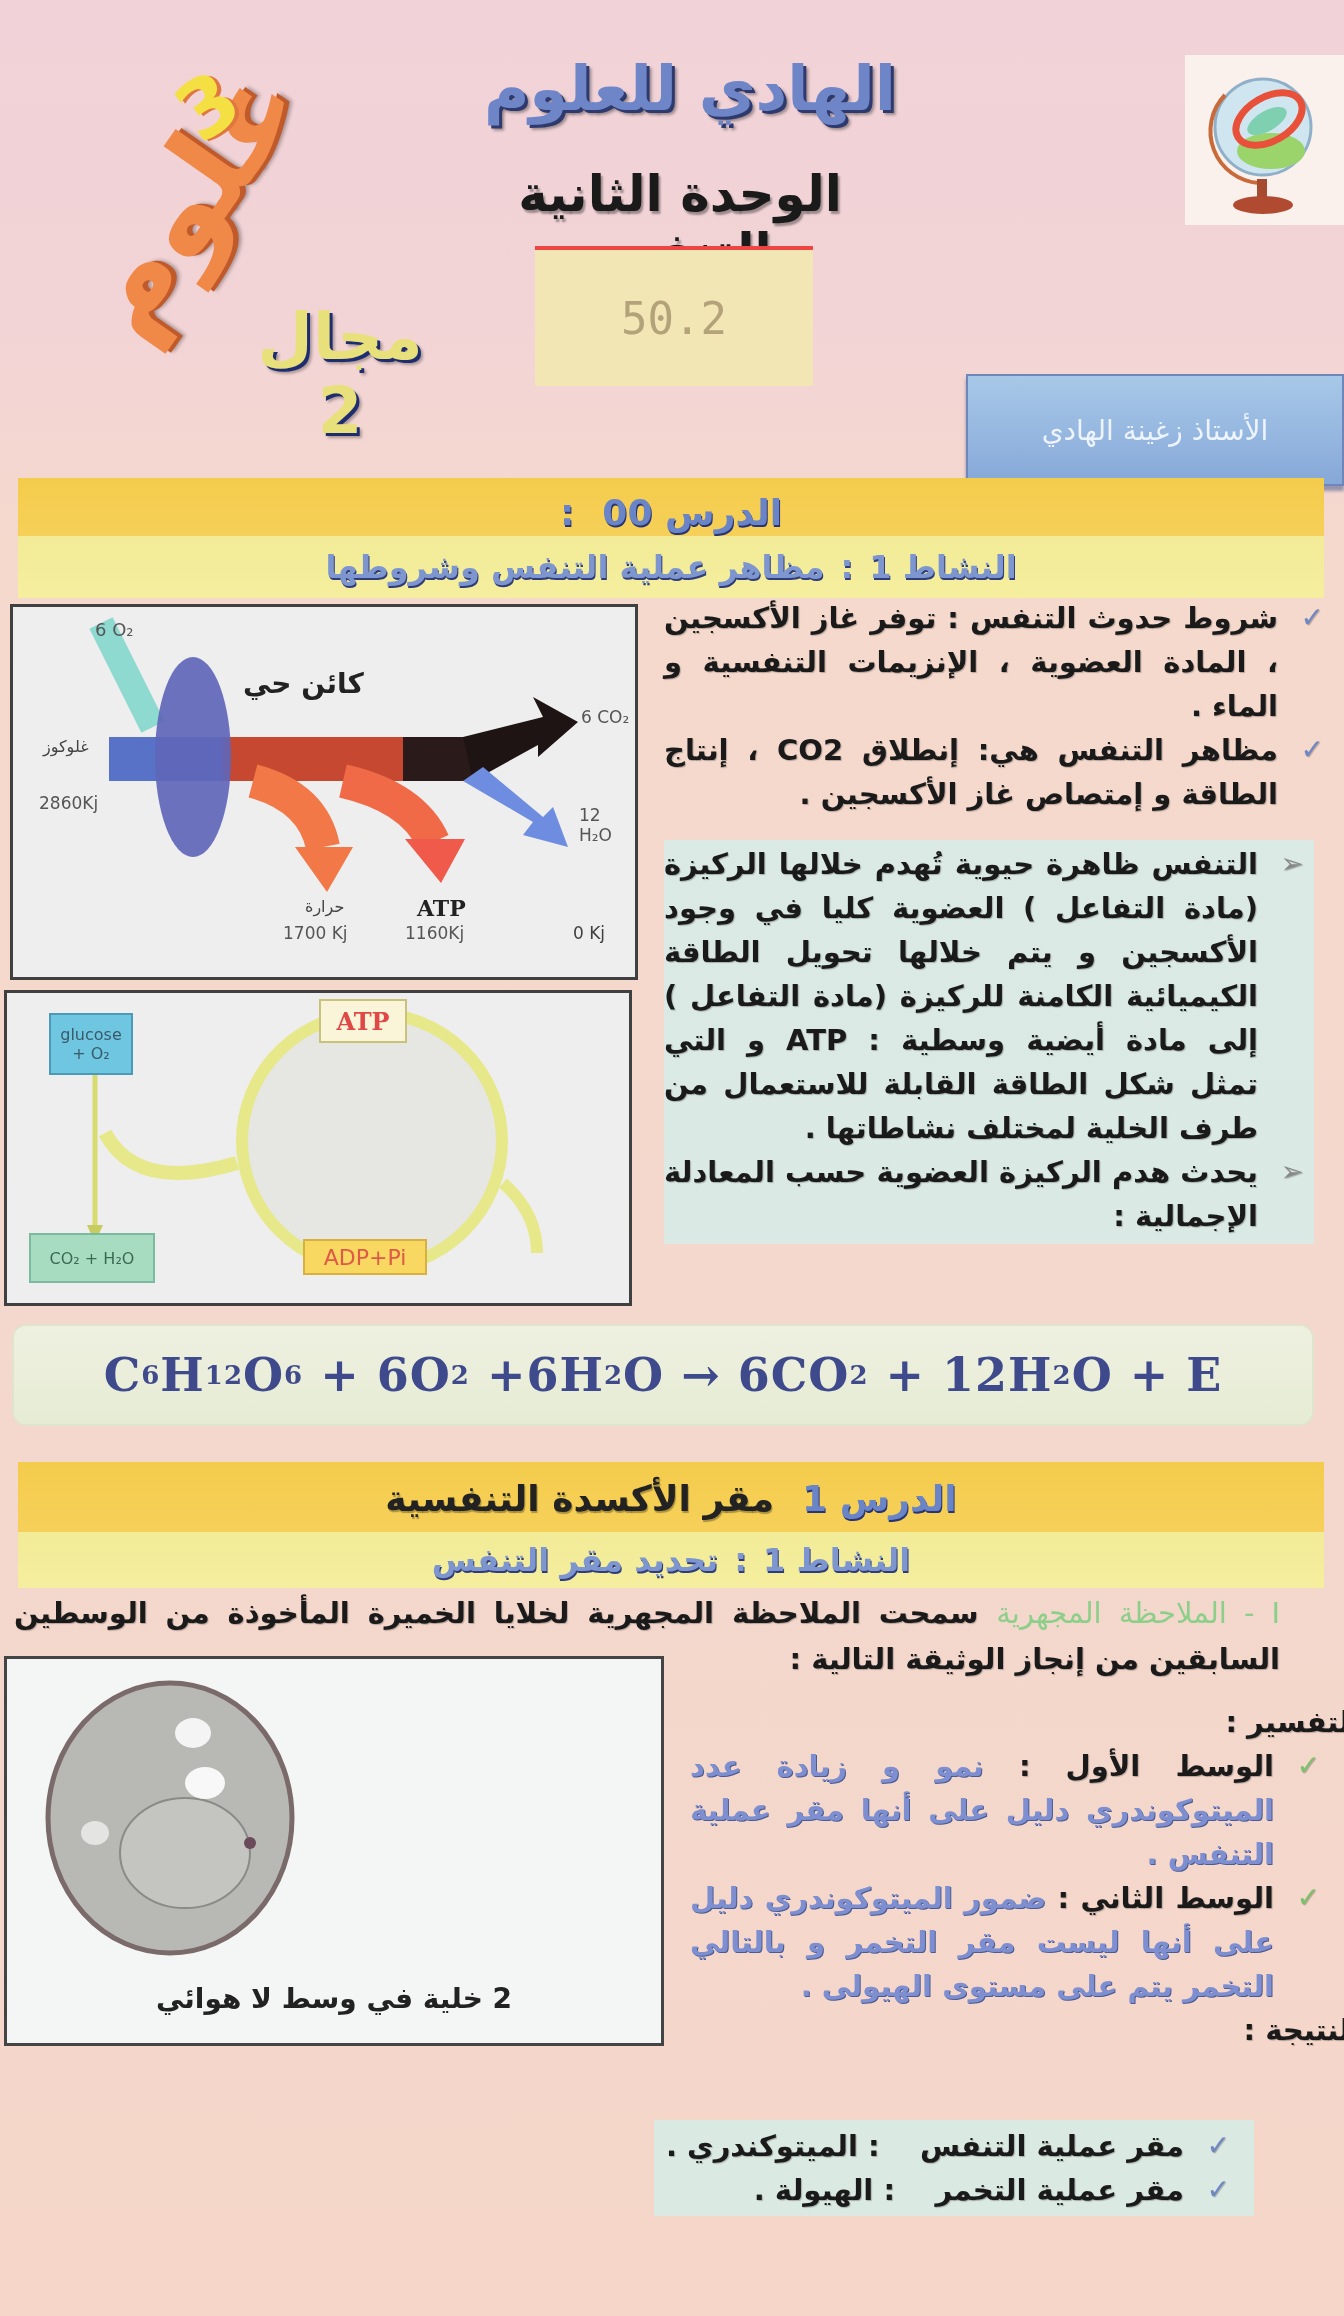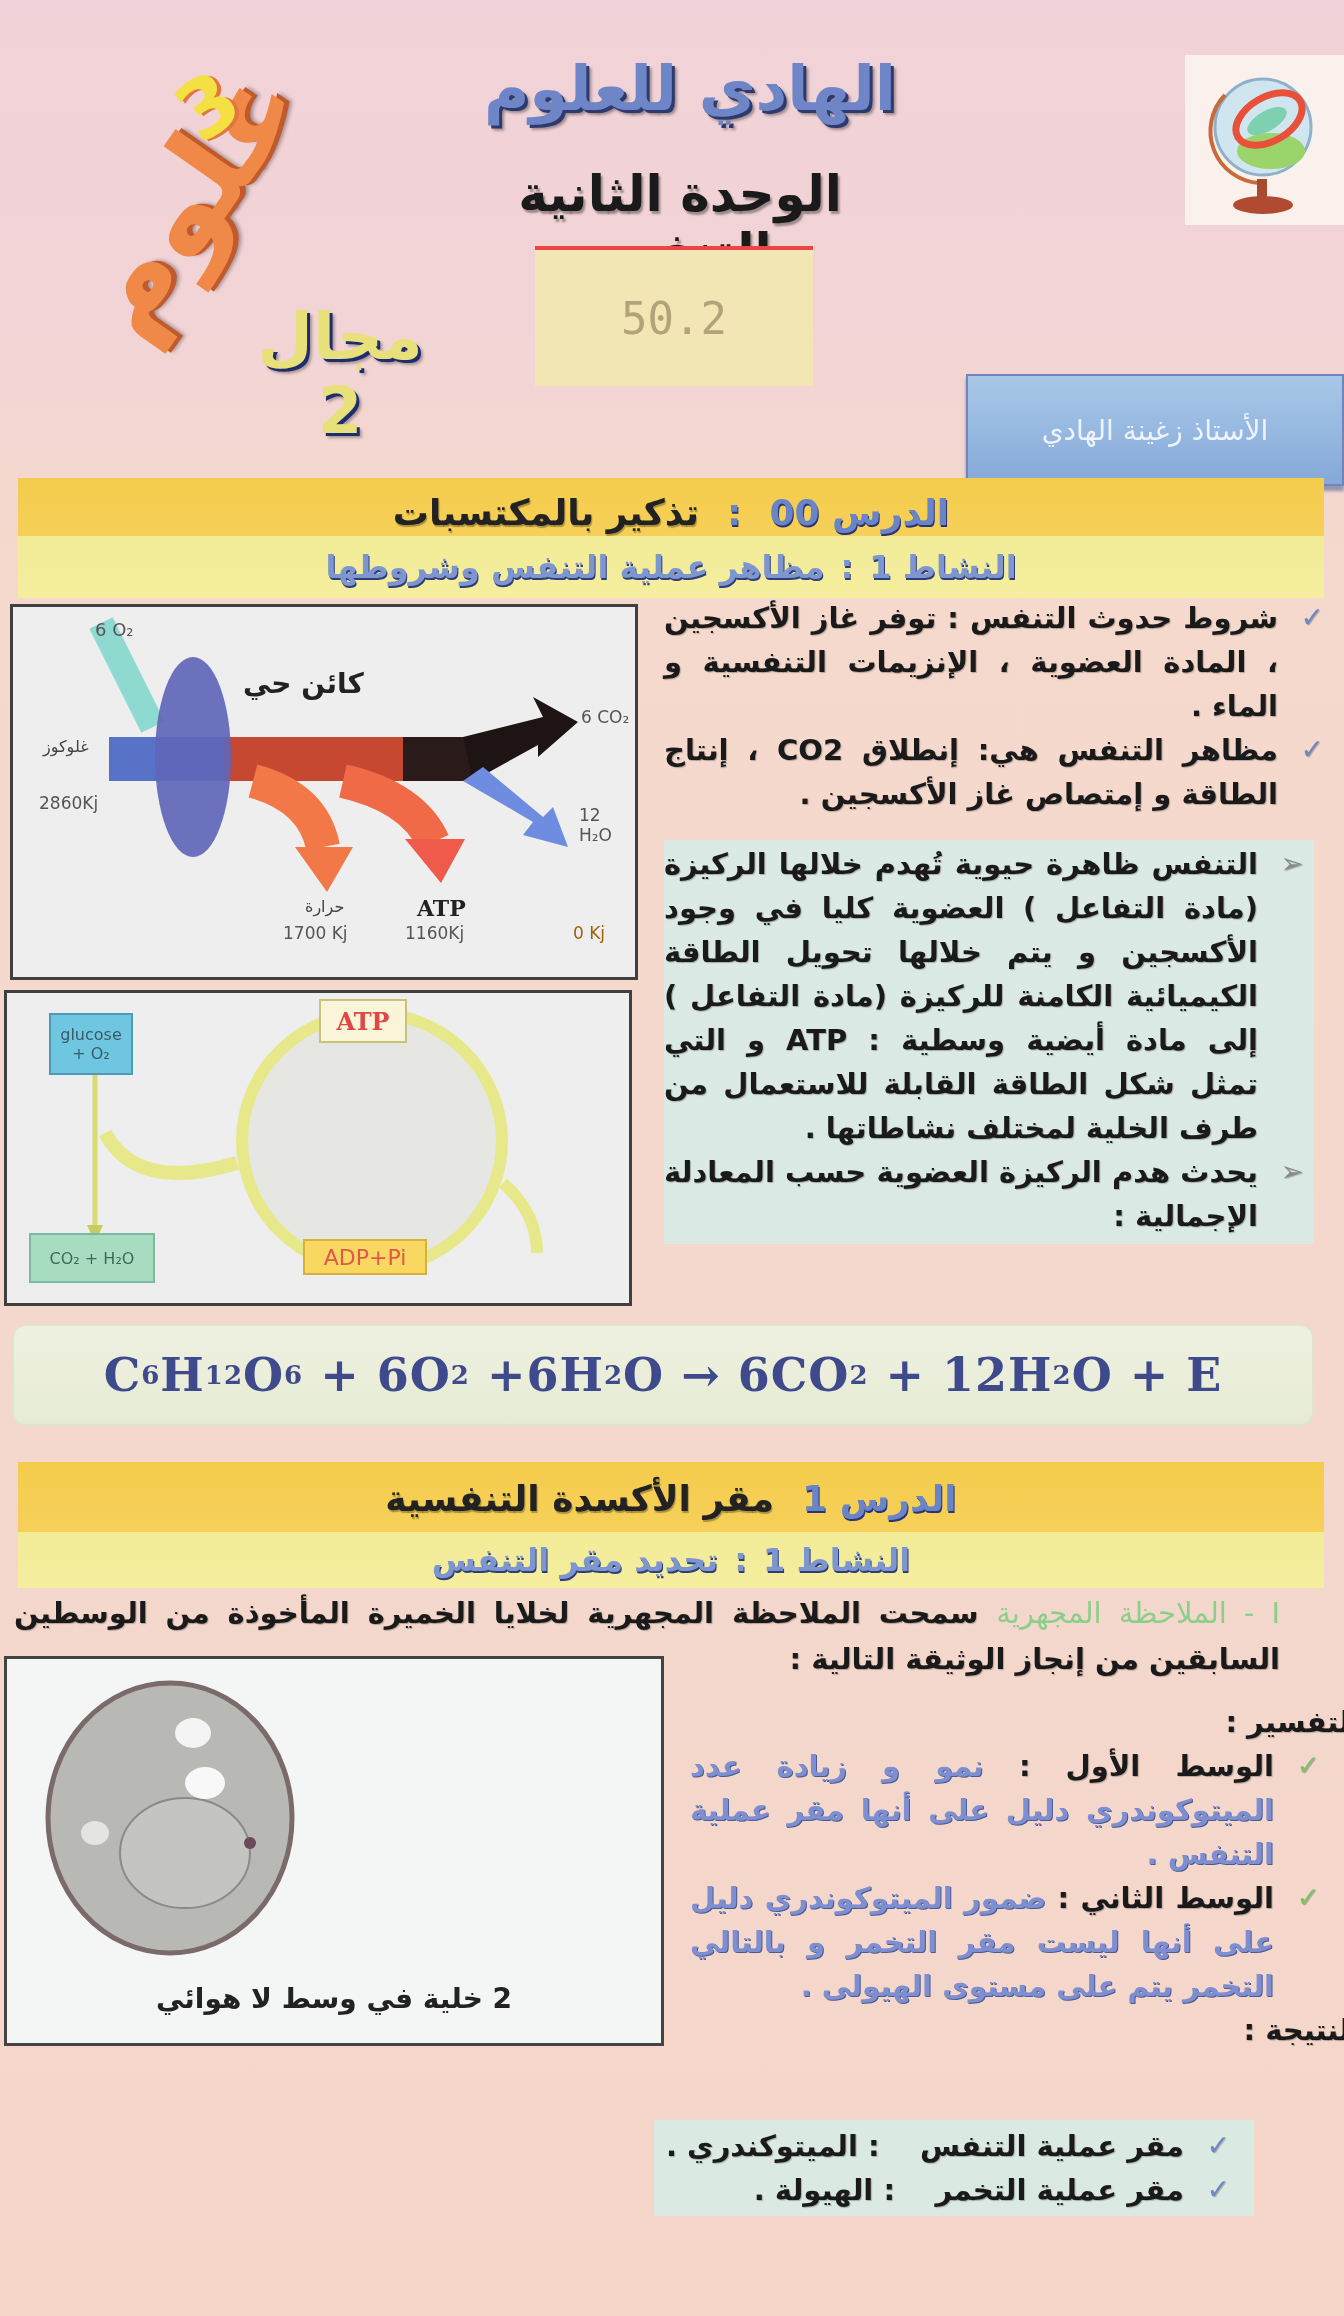--- a/index.html
+++ b/index.html
@@ -118,21 +118,20 @@
     <rect x="72" y="124" width="10" height="22" fill="#a64a30"></rect>
     <ellipse cx="78" cy="150" rx="30" ry="9" fill="#b04a30"></ellipse>
   </svg>
 </div>
 
 <div class="abs teacher-badge">الأستاذ زغينة الهادي</div>
 
 <div class="abs lesson-bar" style="top:478px">
   <span class="lbl">الدرس 00</span>
   <span class="lbl">:</span>
-  <span class="ttl">تذكير بالمكتسبات</span>
 </div>
 <div class="abs activity-bar" style="top:536px">
   <span>النشاط 1</span>
   <span>:</span>
   <span>مظاهر عملية التنفس وشروطها</span>
 </div>
 
 <div class="abs fig-frame" style="left:10px; top:604px; width:628px; height:376px;">
   <svg width="622" height="370" viewBox="0 0 622 370" style="position:absolute;left:0;top:0">
     <path d="M88 16 L140 120" stroke="#8fdad0" stroke-width="26" fill="none"></path>
@@ -150,21 +149,21 @@
   <span class="abs" style="left:82px; top:12px; font-size:18px; color:#555; direction:ltr;">6 O₂</span>
   <span class="abs" style="left:230px; top:60px; font-size:28px; font-weight:bold; color:#222;">كائن حي</span>
   <span class="abs" style="left:30px; top:130px; font-size:16px; color:#444;">غلوكوز</span>
   <span class="abs" style="left:26px; top:156px; font-size:17px; color:#555; direction:ltr;margin-top:30px;">2860Kj</span>
   <span class="abs" style="left:568px; top:100px; font-size:17px; color:#555; direction:ltr;">6 CO₂</span>
   <span class="abs" style="left:566px; top:198px; font-size:17px; color:#555; direction:ltr;">12 H₂O</span>
   <span class="abs" style="left:292px; top:290px; font-size:16px; color:#444;">حرارة</span>
   <span class="abs" style="left:270px; top:316px; font-size:17px; color:#555; direction:ltr;">1700 Kj</span>
   <span class="abs" style="left:404px; top:288px; font-size:22px; font-weight:bold; color:#222; font-family:'DejaVu Serif',serif;">ATP</span>
   <span class="abs" style="left:392px; top:316px; font-size:17px; color:#555; direction:ltr;">1160Kj</span>
-  <span class="abs" style="left:560px; top:316px; font-size:17px; color:#a16207; direction:ltr;">0 Kj</span>
+  <span class="abs" style="left:560px; top:316px; font-size:17px; color:#404040; direction:ltr;">0 Kj</span>
 </div>
 
 <div class="abs fig-frame" style="left:4px; top:990px; width:628px; height:316px;">
   <svg width="622" height="310" viewBox="0 0 622 310" style="position:absolute;left:0;top:0">
     <ellipse cx="365" cy="148" rx="130" ry="128" fill="#e6e6e2" stroke="#e6e88a" stroke-width="12"></ellipse>
     <line x1="88" y1="70" x2="88" y2="238" stroke="#d8dc70" stroke-width="5"></line>
     <polygon points="80,232 96,232 88,250" fill="#c8cc60"></polygon>
     <path d="M98 140 Q130 200 230 170" fill="none" stroke="#e6e88a" stroke-width="14"></path>
     <path d="M496 190 Q530 220 530 260" fill="none" stroke="#e6e88a" stroke-width="12"></path>
   </svg>

